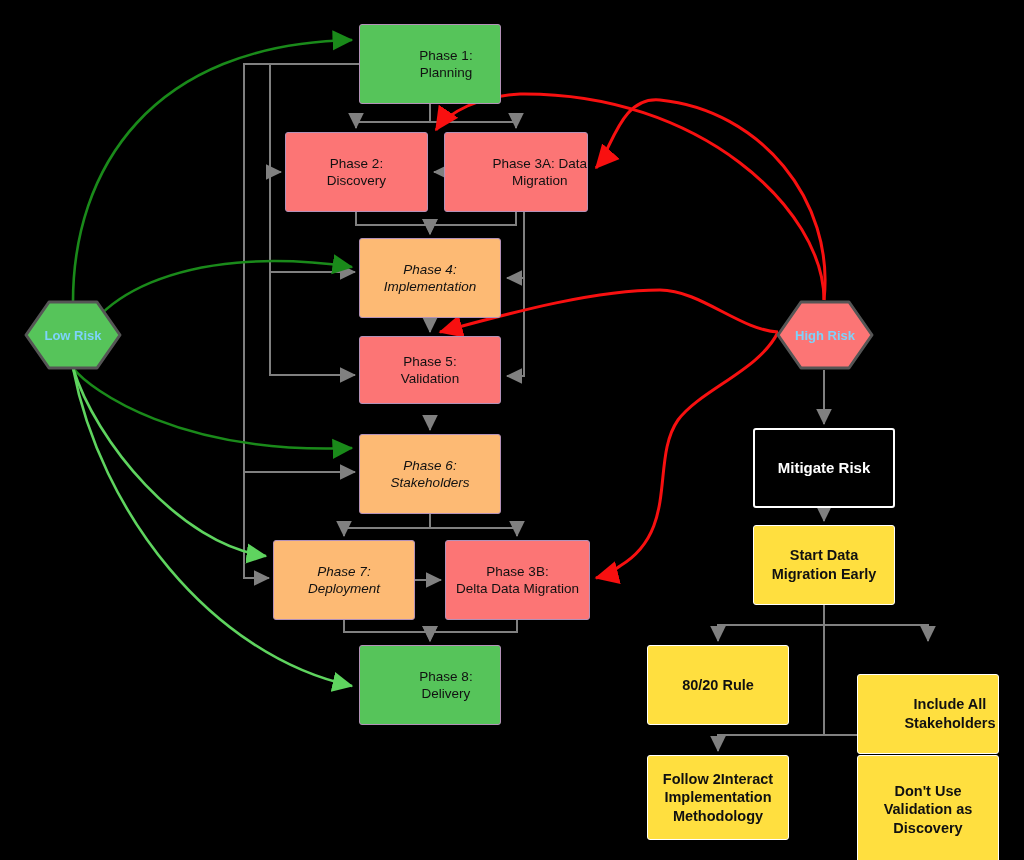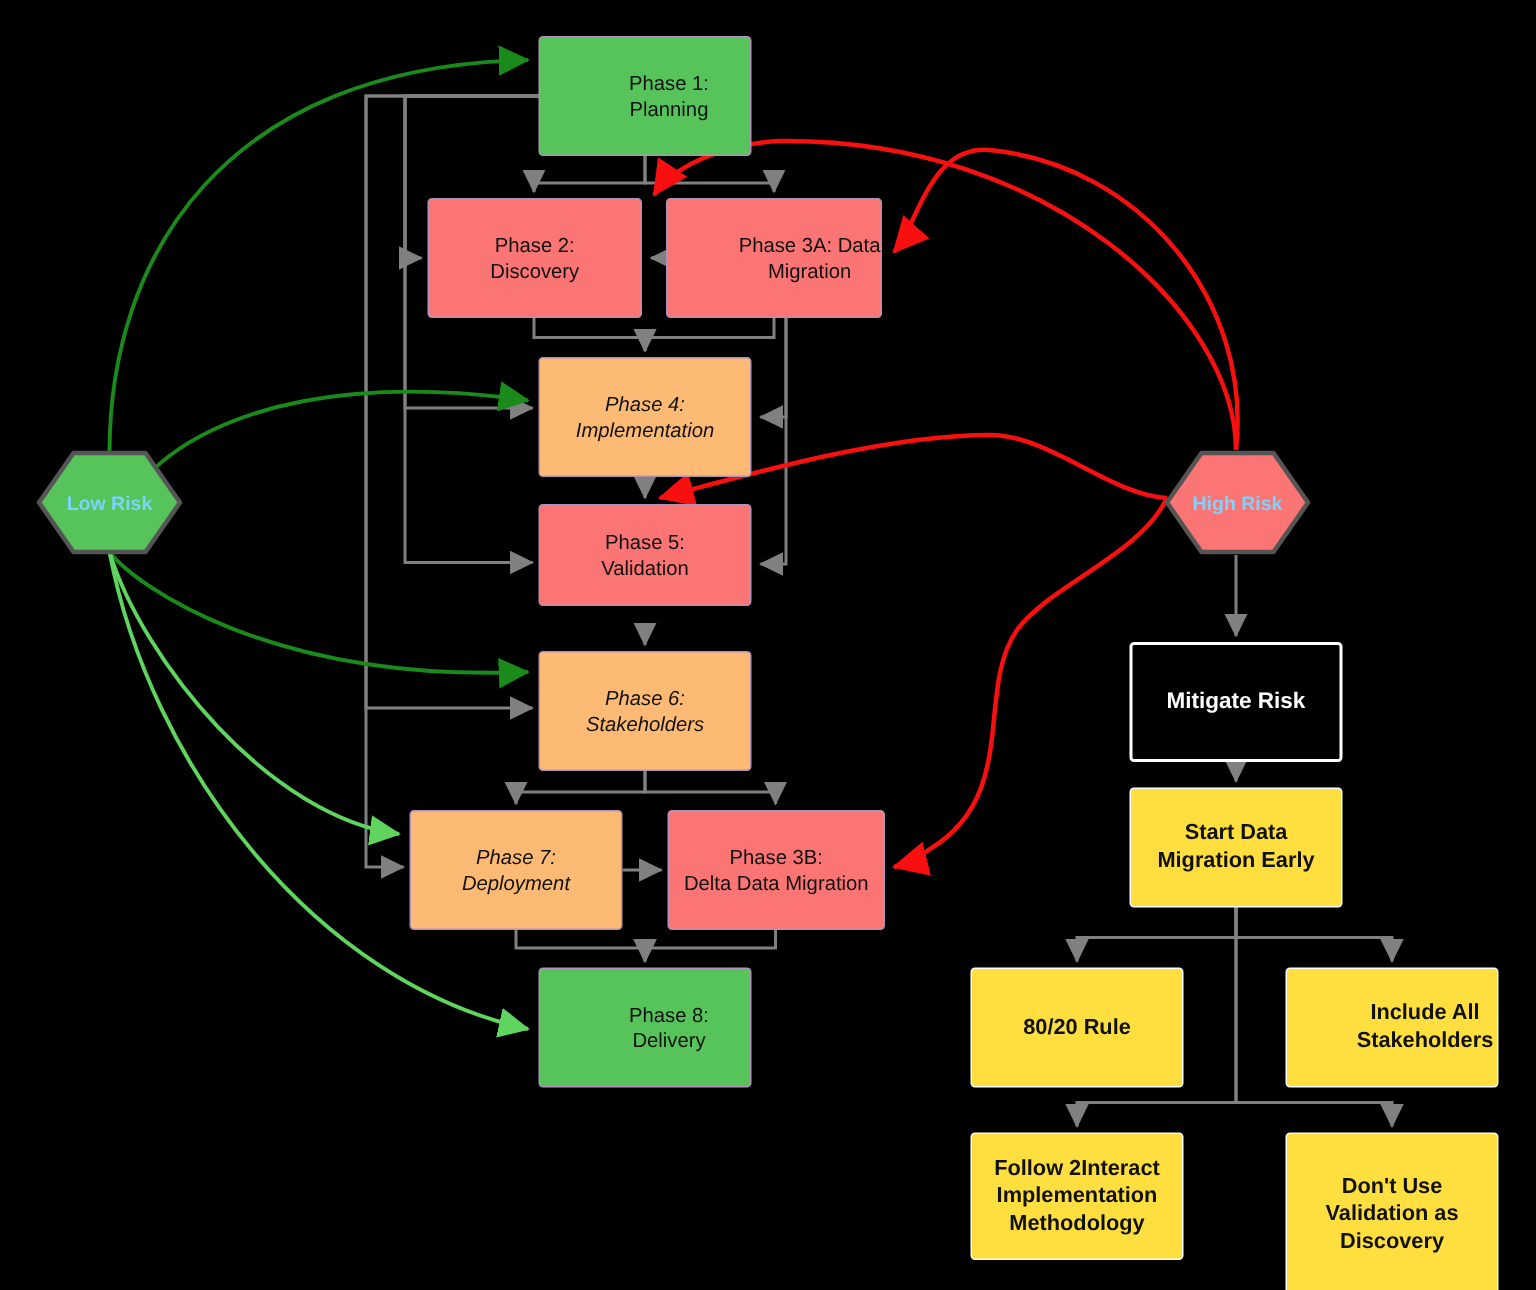--- a/index.html
+++ b/index.html
@@ -184,21 +184,21 @@
     <span class="lbl">
       <span>Start Data</span><br>
       <span>Migration Early</span>
     </span>
   </div>
 
   <div class="node yellow" style="left:647px;top:645px;width:142px;height:80px;">
     <span class="lbl">80/20 Rule</span>
   </div>
 
-  <div class="node yellow" style="left:857px;top:645px;width:142px;height:80px;padding-left:44px;">
+  <div class="node yellow" style="left:857px;top:674px;width:142px;height:80px;padding-left:44px;">
     <span class="lbl">
       <span>Include All</span><br>
       <span>Stakeholders</span>
     </span>
   </div>
 
   <div class="node yellow" style="left:647px;top:755px;width:142px;height:85px;">
     <span class="lbl">
       <span>Follow 2Interact</span><br>
       <span>Implementation</span><br>

